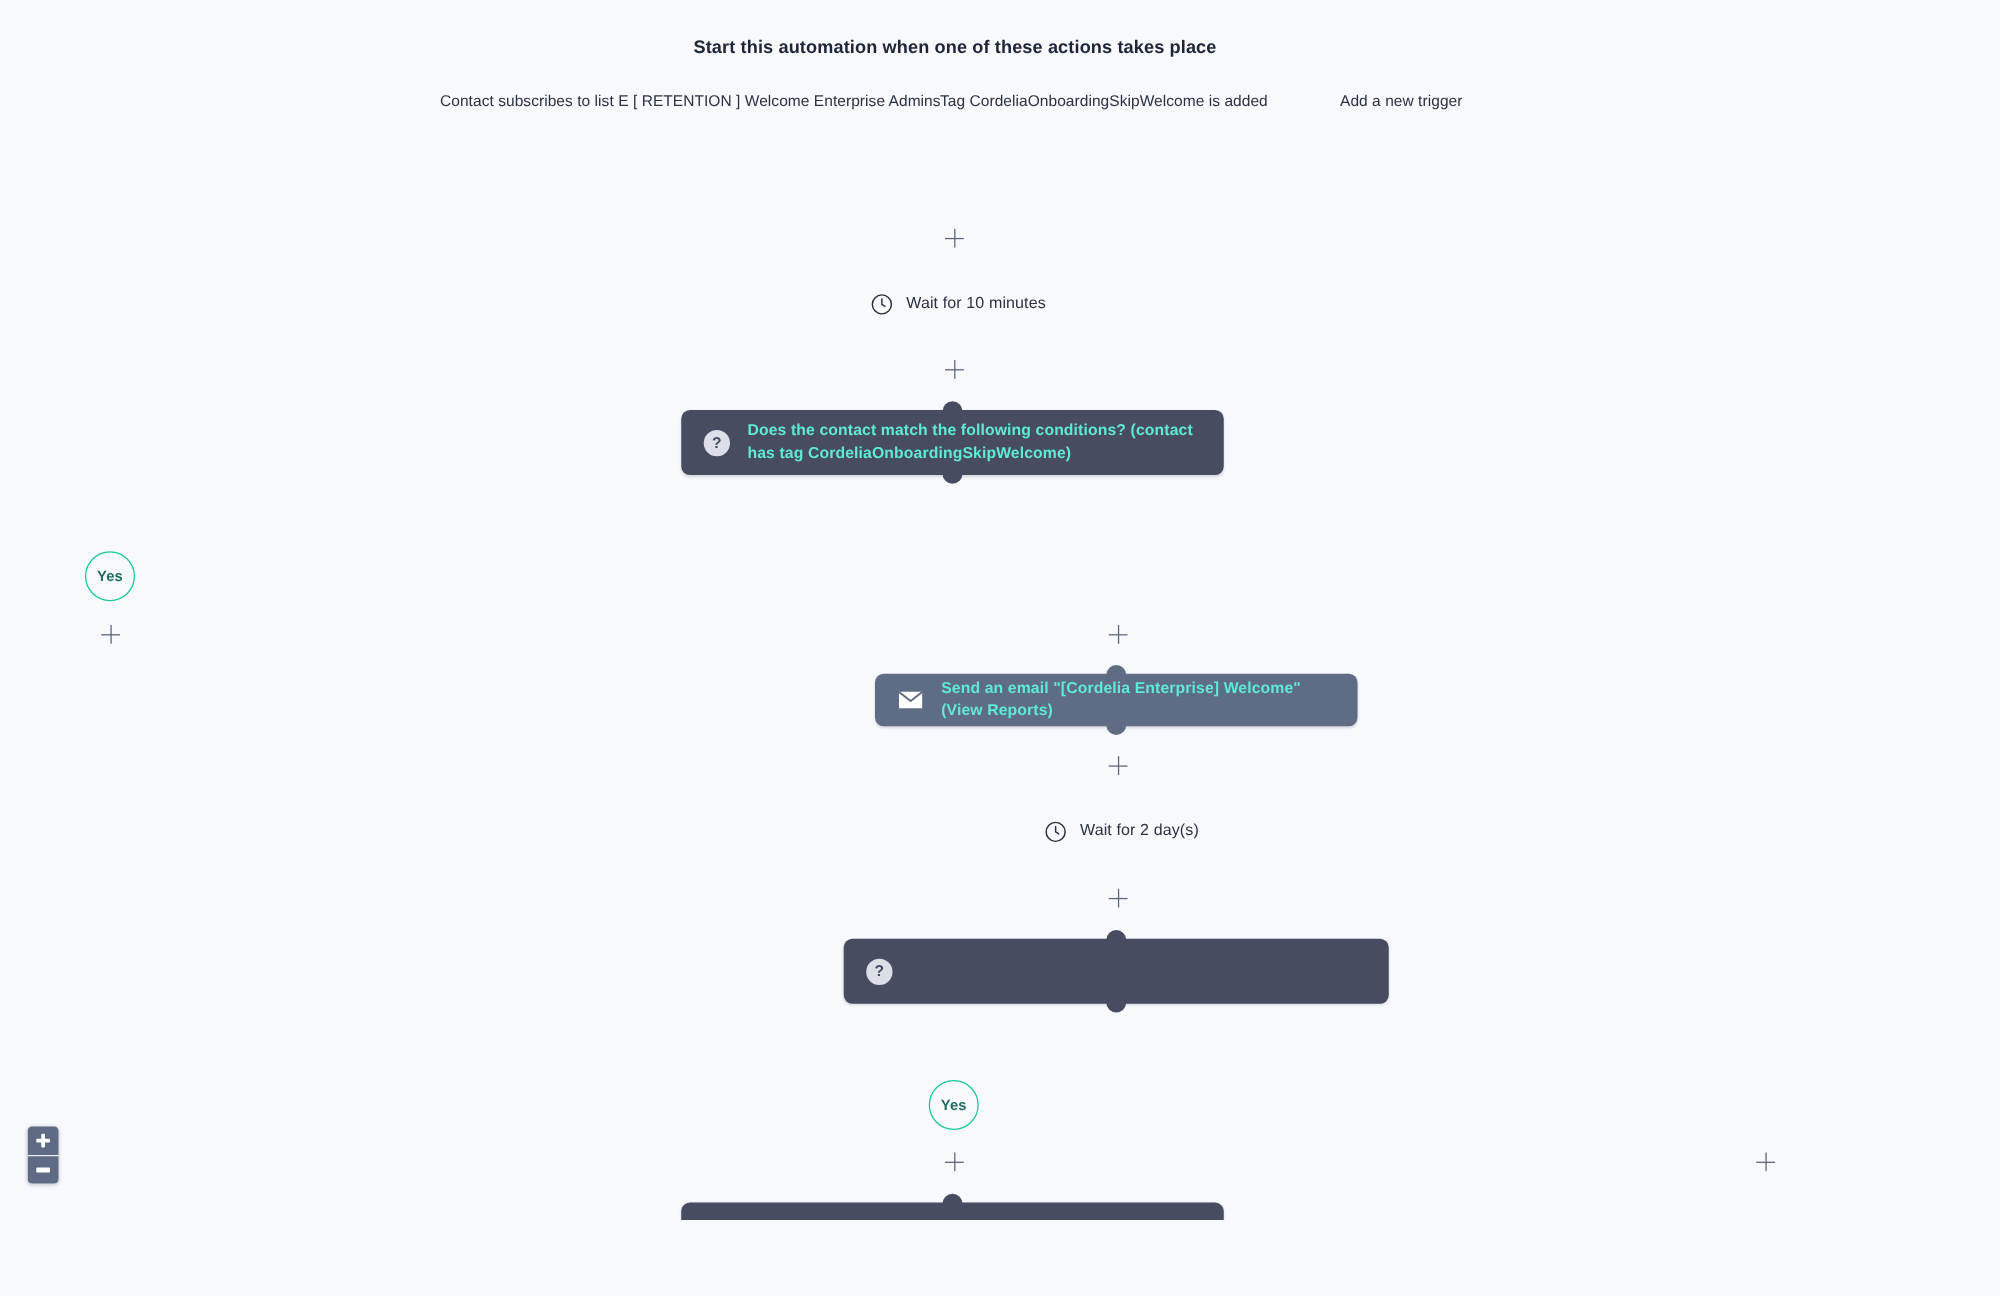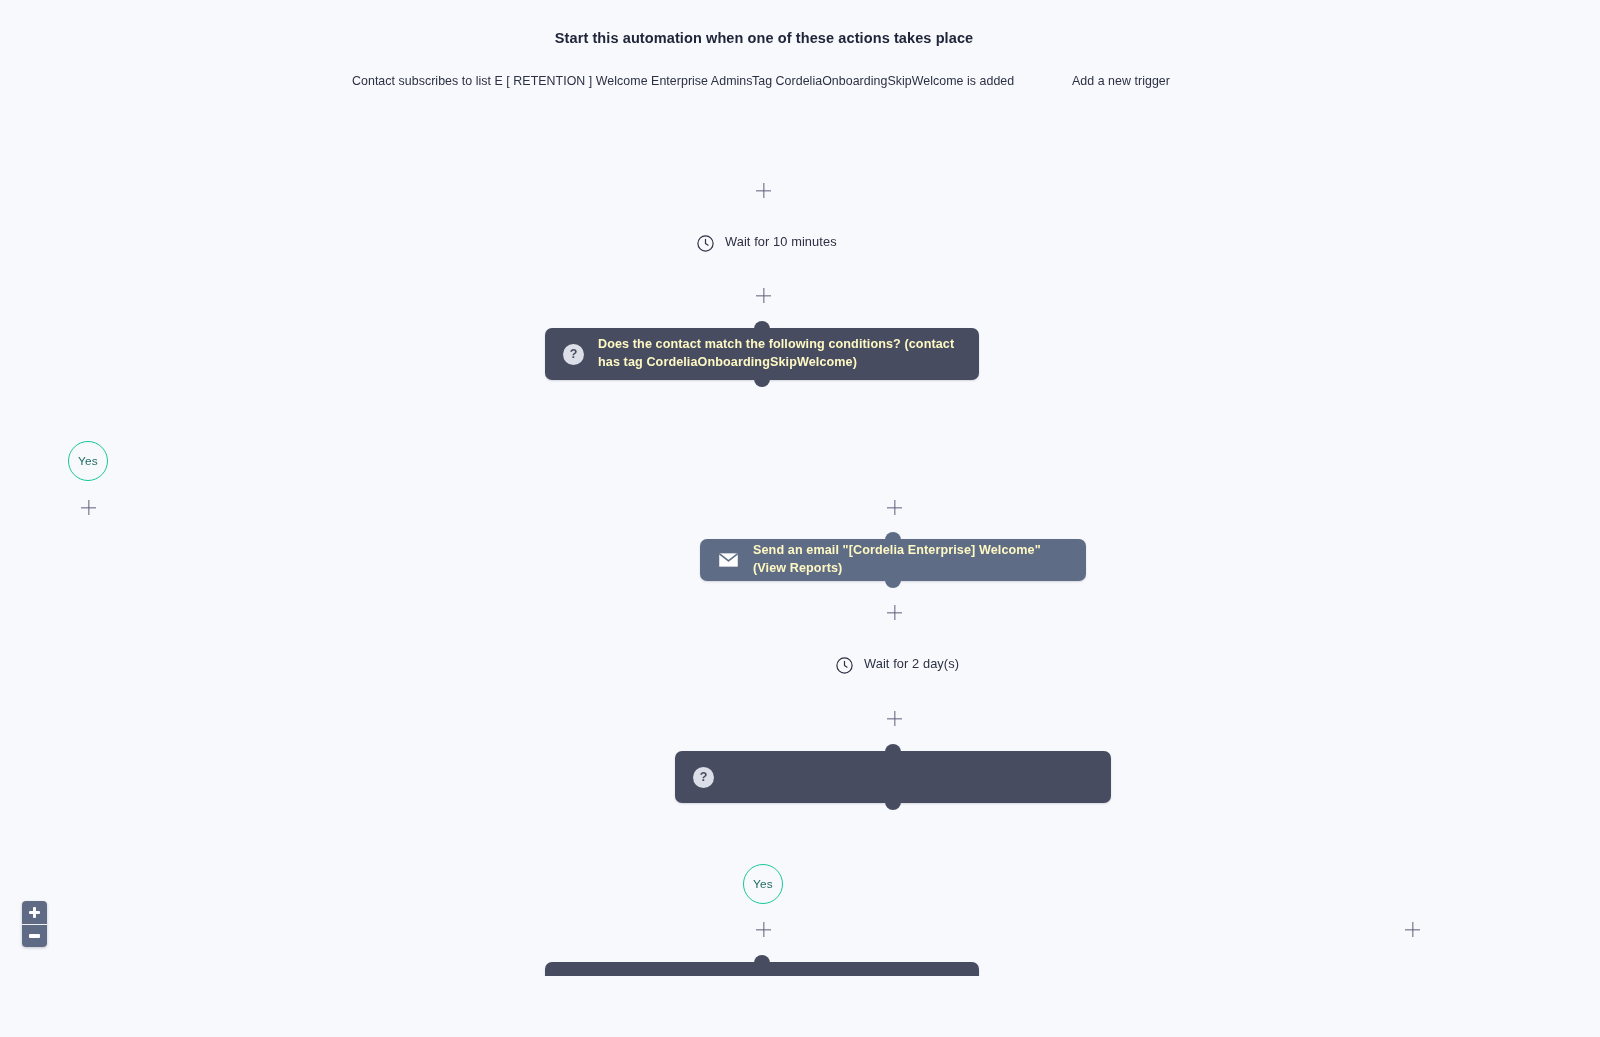--- a/index.html
+++ b/index.html
@@ -144,40 +144,40 @@
     font-size: 12.5px;
     font-weight: 700;
     display: flex;
     align-items: center;
     justify-content: center;
     line-height: 1;
   }
   .env-icon { width: 21px; height: 16px; display:block; }
 
   .node-text {
-    color: #fef9c3;
+    color: #5eead4;
     font-size: 12.6px;
     font-weight: 700;
     line-height: 1.42;
     letter-spacing: .1px;
   }
 
   
   .branch-badge {
     position: absolute;
     width: 40px;
     height: 40px;
     border-radius: 50%;
     border: 1.8px solid #16c79a;
     background: #f8f9fd;
     display: flex;
     align-items: center;
     justify-content: center;
     font-size: 11.8px;
-    font-weight: 400;
+    font-weight: 700;
     color: #1f6b61;
     cursor: pointer;
     letter-spacing: .2px;
   }
 
   
   .zoom-controls {
     position: absolute;
     left: 22px;
     bottom: 29px;

